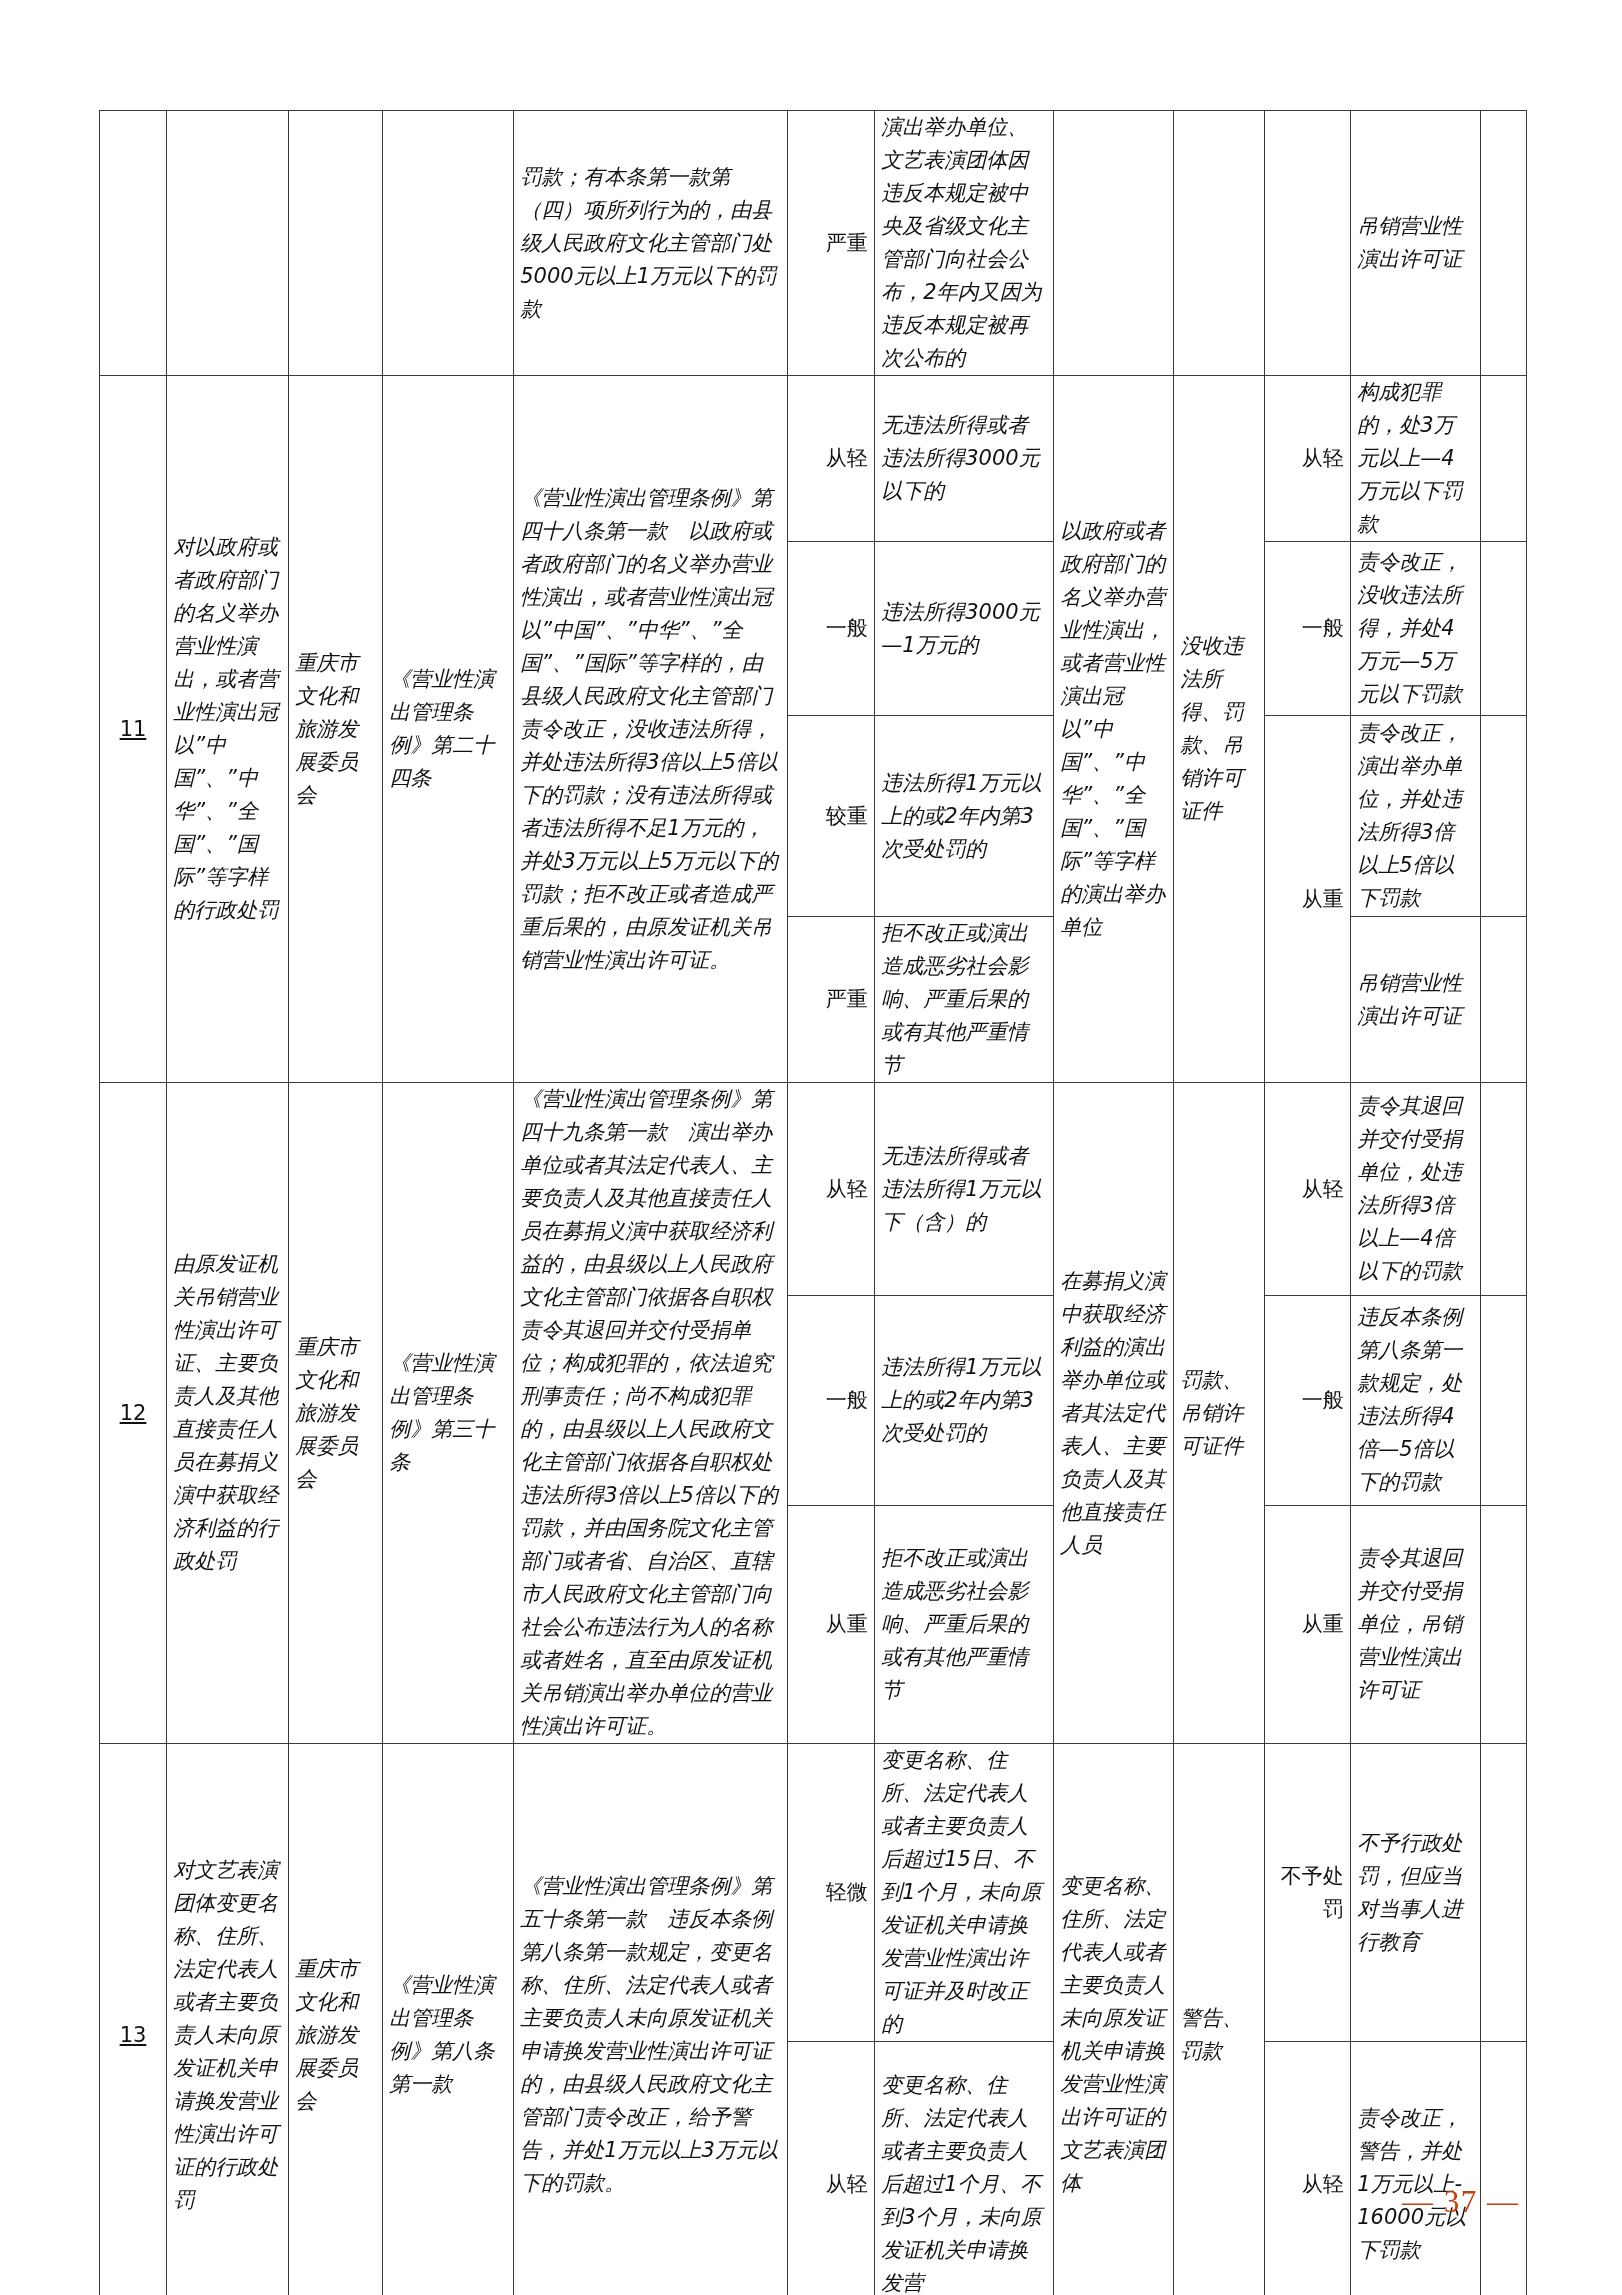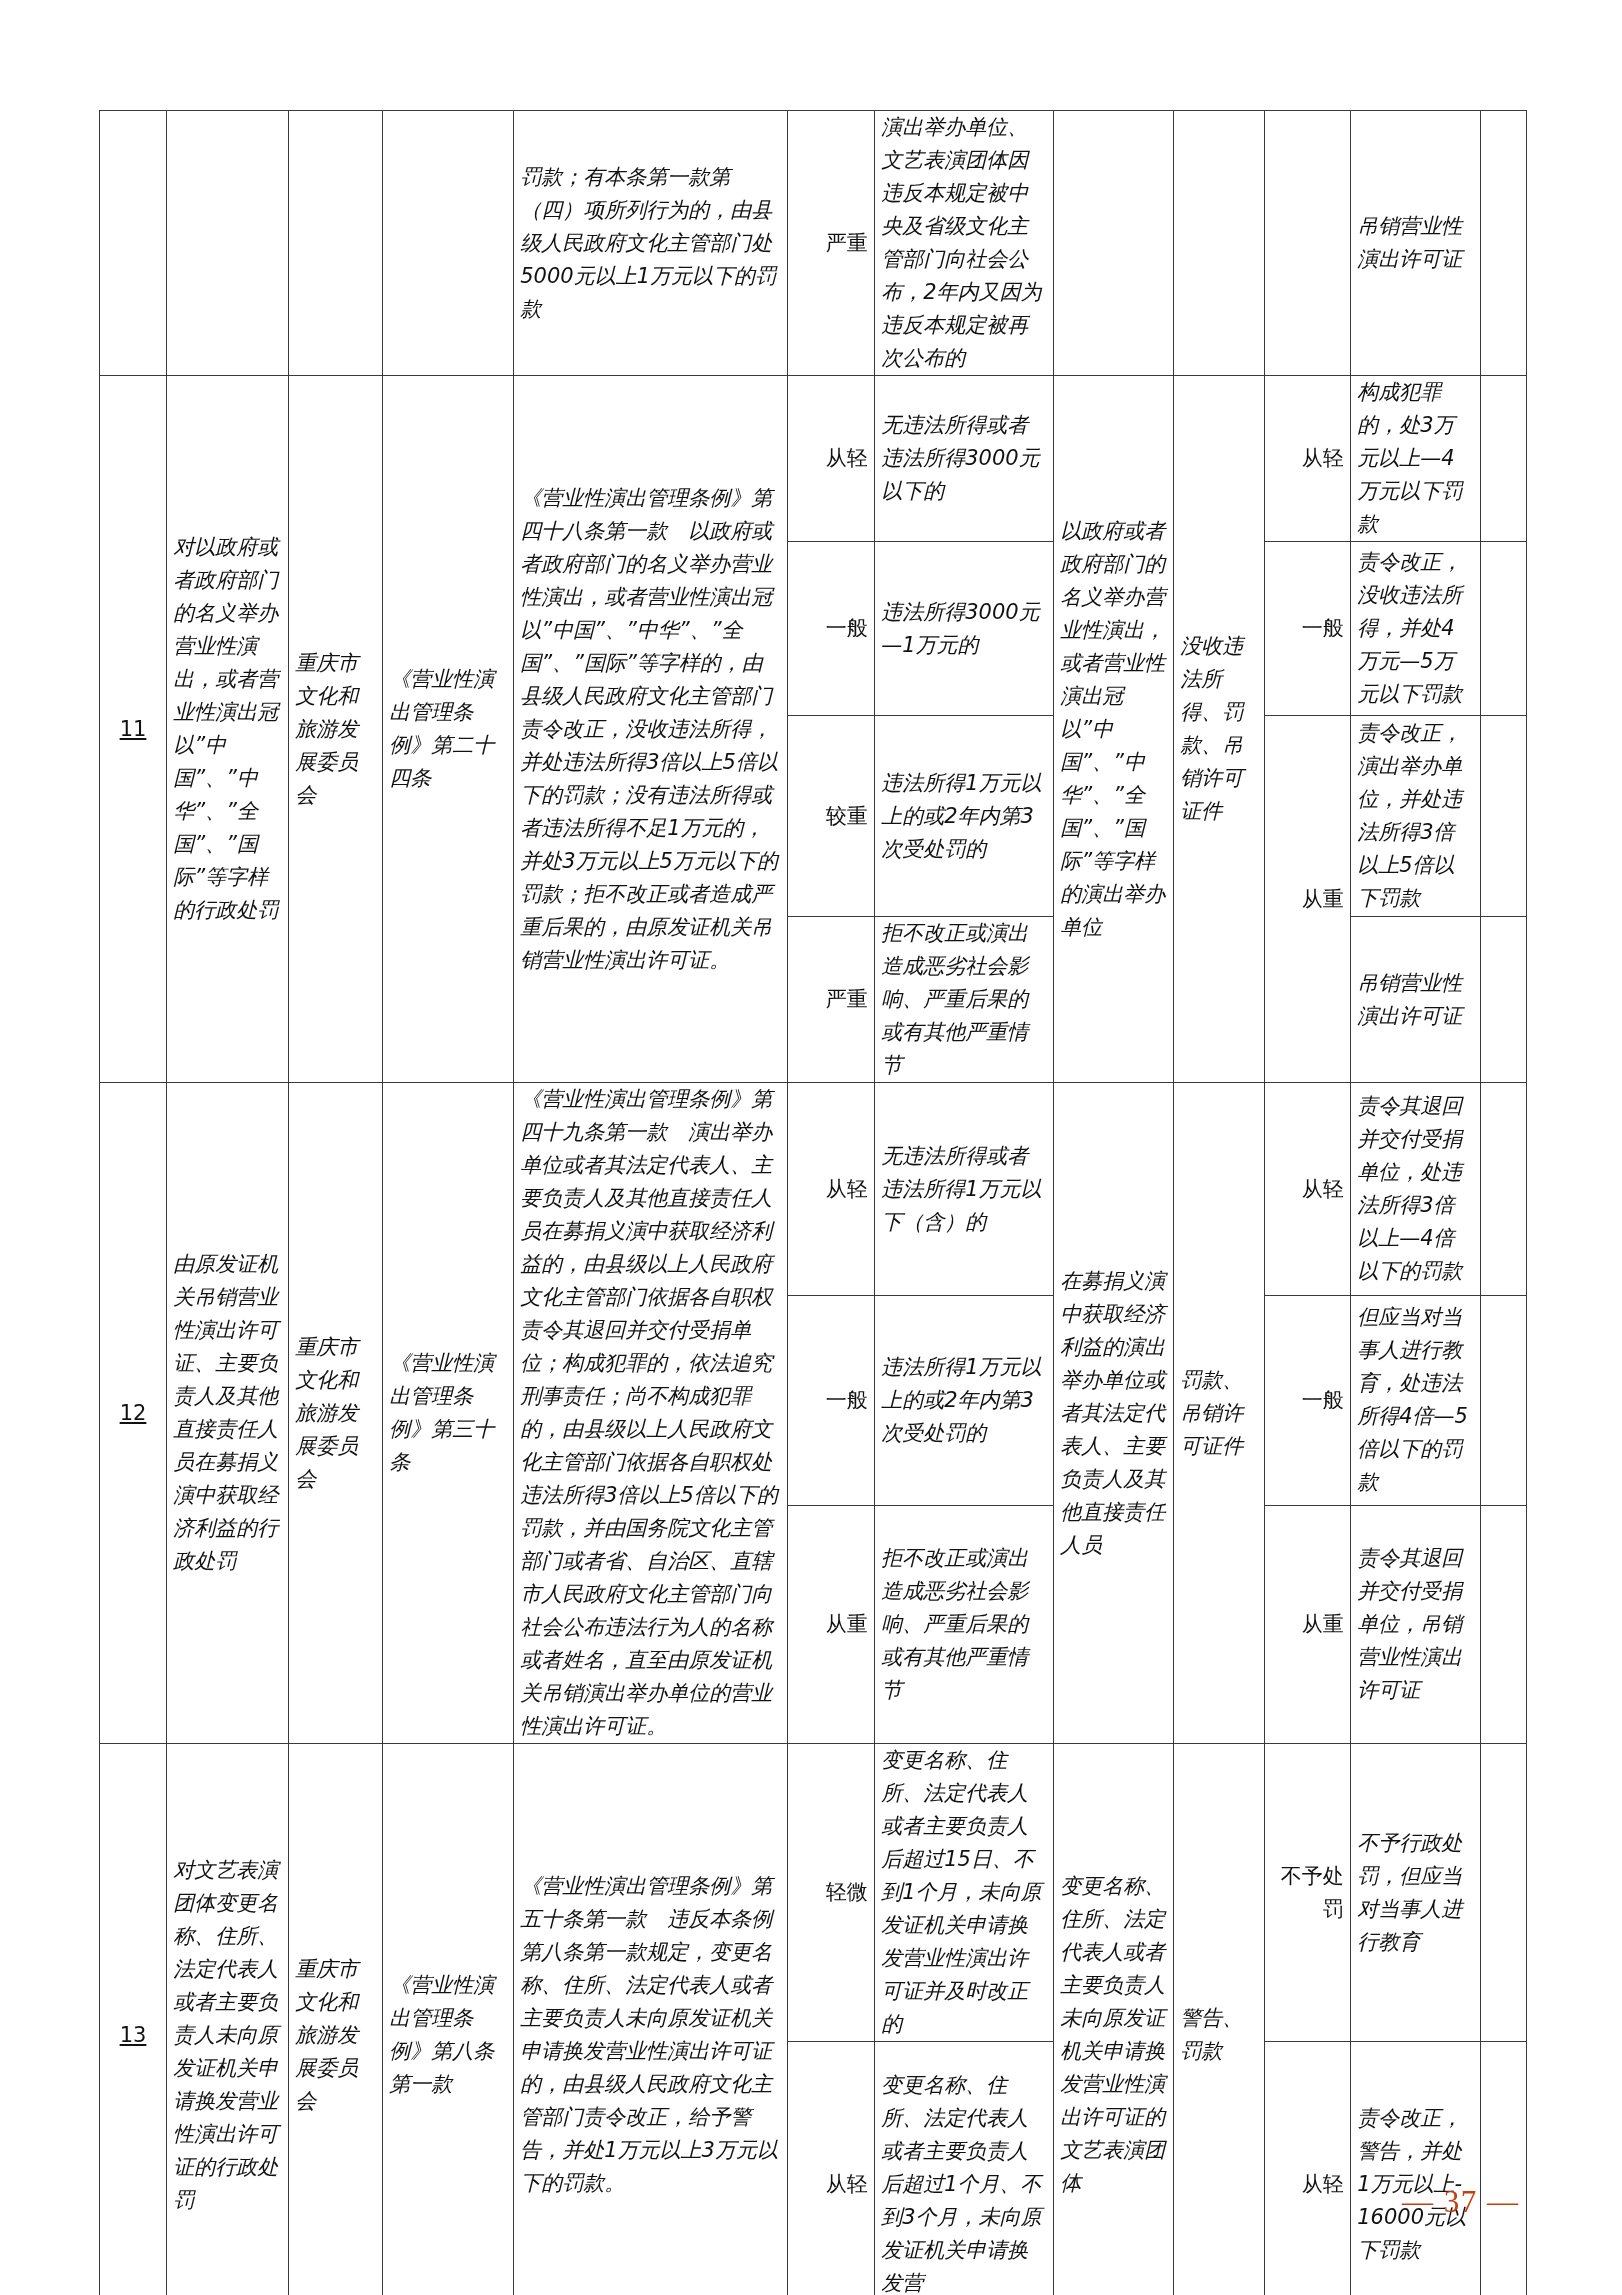--- a/index.html
+++ b/index.html
@@ -115,21 +115,21 @@
     <td class="left" rowspan="3">在募捐义演中获取经济利益的演出举办单位或者其法定代表人、主要负责人及其他直接责任人员</td>
     <td class="left" rowspan="3">罚款、吊销许可证件</td>
     <td class="level">从轻</td>
     <td class="left">责令其退回并交付受捐单位，处违法所得3倍以上—4倍以下的罚款</td>
     <td></td>
   </tr>
   <tr style="height:201px">
     <td class="level">一般</td>
     <td class="left">违法所得1万元以上的或2年内第3次受处罚的</td>
     <td class="level">一般</td>
-    <td class="left">但应当对当事人进行教育，处违法所得4倍—5倍以下的罚款</td>
+    <td class="left">违反本条例第八条第一款规定，处违法所得4倍—5倍以下的罚款</td>
     <td></td>
   </tr>
   <tr style="height:228px">
     <td class="level">从重</td>
     <td class="left">拒不改正或演出造成恶劣社会影响、严重后果的或有其他严重情节</td>
     <td class="level">从重</td>
     <td class="left">责令其退回并交付受捐单位，吊销营业性演出许可证</td>
     <td></td>
   </tr>
 

